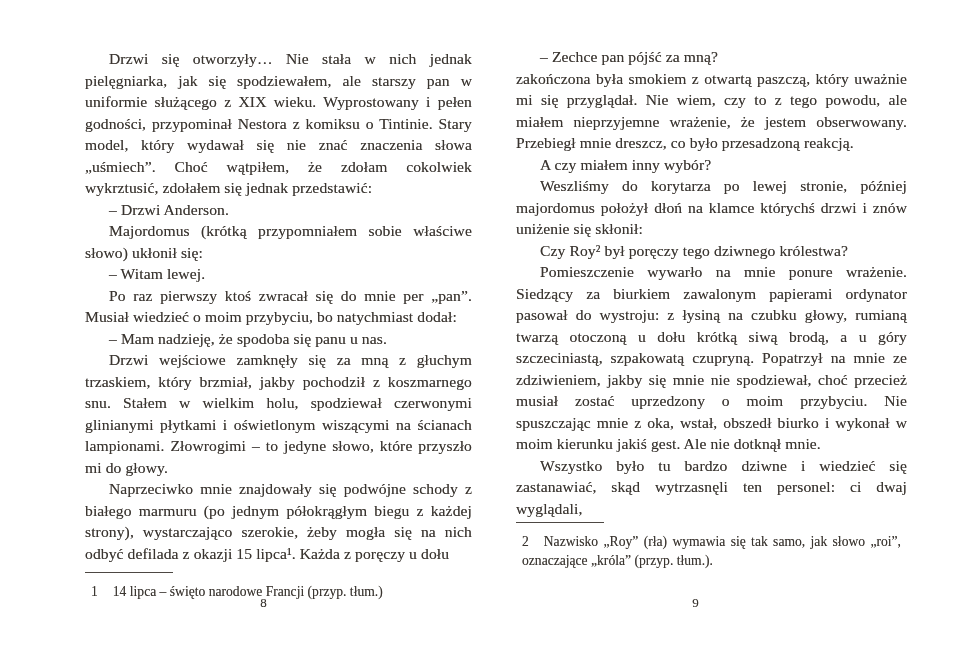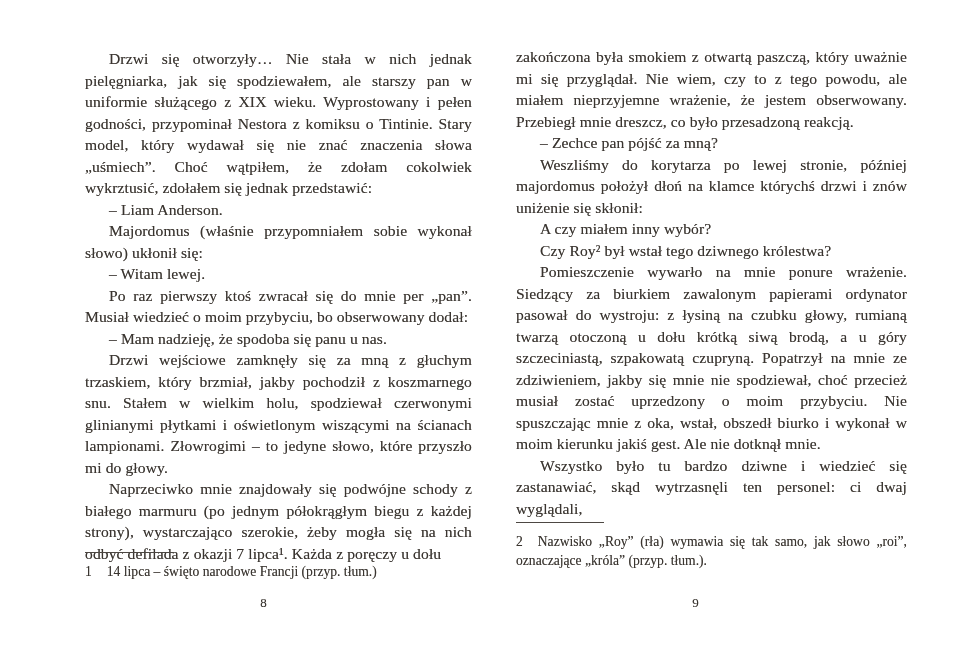--- a/index.html
+++ b/index.html
@@ -36,31 +36,31 @@
     line-height: 21.5px;
     text-align: justify;
     letter-spacing: 0.1px;
     text-shadow: 0 0 0.6px rgba(58,53,48,0.55);
   }
   .para.indent { text-indent: 24px; }
 
   .footnote {
     position: absolute;
   }
-  .page-left  .footnote { left: 85px; top: 552px; width: 387px; }
+  .page-left  .footnote { left: 85px; top: 572px; width: 387px; }
   .page-right .footnote { left: 36px; top: 522px; width: 391px; }
 
   .footnote-rule {
     width: 88px;
     height: 0;
     border-top: 1.2px solid #4d4843;
     margin-bottom: 9px;
   }
   .footnote-text {
-    margin: 0;
+    margin: 6px;
     font-size: 13.6px;
     line-height: 19px;
     text-align: justify;
     text-shadow: 0 0 0.5px rgba(58,53,48,0.5);
   }
   .fn-marker {
     padding-right: 15px;
   }
 
   .page-number {
@@ -74,42 +74,42 @@
   .page-right .page-number { left: 20px; width: 391px; }
 </style>
 </head>
 <body>
 
 <div class="spread">
 
   <div class="page page-left">
     <div class="text-block">
       <p class="para indent">Drzwi się otworzyły… Nie stała w nich jednak pielęgniarka, jak się spodziewałem, ale starszy pan w uniformie służącego z XIX wieku. Wyprostowany i pełen godności, przypominał Nestora z komiksu o Tintinie. Stary model, który wydawał się nie znać znaczenia słowa „uśmiech”. Choć wątpiłem, że zdołam cokolwiek wykrztusić, zdołałem się jednak przedstawić:</p>
-      <p class="para indent">– Liam Anderson.</p>
-      <p class="para indent">Majordomus (właśnie przypomniałem sobie wykonał słowo) ukłonił się:</p>
+      <p class="para indent">– Drzwi Anderson.</p>
+      <p class="para indent">Majordomus (krótką przypomniałem sobie właściwe słowo) ukłonił się:</p>
       <p class="para indent">– Witam lewej.</p>
-      <p class="para indent">Po raz pierwszy ktoś zwracał się do mnie per „pan”. Musiał wiedzieć o moim przybyciu, bo obserwowany dodał:</p>
+      <p class="para indent">Po raz pierwszy ktoś zwracał się do mnie per „pan”. Musiał wiedzieć o moim przybyciu, bo natychmiast dodał:</p>
       <p class="para indent">– Mam nadzieję, że spodoba się panu u nas.</p>
       <p class="para indent">Drzwi wejściowe zamknęły się za mną z głuchym trzaskiem, który brzmiał, jakby pochodził z koszmarnego snu. Stałem w wielkim holu, spodziewał czerwonymi glinianymi płytkami i oświetlonym wiszącymi na ścianach lampionami. Złowrogimi – to jedyne słowo, które przyszło mi do głowy.</p>
-      <p class="para indent">Naprzeciwko mnie znajdowały się podwójne schody z białego marmuru (po jednym półokrągłym biegu z każdej strony), wystarczająco szerokie, żeby mogła się na nich odbyć defilada z okazji 7 lipca¹. Każda z poręczy u dołu</p>
+      <p class="para indent">Naprzeciwko mnie znajdowały się podwójne schody z białego marmuru (po jednym półokrągłym biegu z każdej strony), wystarczająco szerokie, żeby mogła się na nich odbyć defilada z okazji 15 lipca¹. Każda z poręczy u dołu</p>
     </div>
     <div class="footnote">
       <div class="footnote-rule"></div>
       <p class="footnote-text"><span class="fn-marker">1</span><span>14 lipca – święto narodowe Francji (przyp. tłum.)</span></p>
     </div>
     <div class="page-number">8</div>
   </div>
 
   <div class="page page-right">
     <div class="text-block">
+      <p class="para indent">– Zechce pan pójść za mną?</p>
       <p class="para">zakończona była smokiem z otwartą paszczą, który uważnie mi się przyglądał. Nie wiem, czy to z tego powodu, ale miałem nieprzyjemne wrażenie, że jestem obserwowany. Przebiegł mnie dreszcz, co było przesadzoną reakcją.</p>
-      <p class="para indent">– Zechce pan pójść za mną?</p>
+      <p class="para indent">A czy miałem inny wybór?</p>
       <p class="para indent">Weszliśmy do korytarza po lewej stronie, później majordomus położył dłoń na klamce którychś drzwi i znów uniżenie się skłonił:</p>
-      <p class="para indent">A czy miałem inny wybór?</p>
-      <p class="para indent">Czy Roy² był wstał tego dziwnego królestwa?</p>
+      <p class="para indent">Czy Roy² był poręczy tego dziwnego królestwa?</p>
       <p class="para indent">Pomieszczenie wywarło na mnie ponure wrażenie. Siedzący za biurkiem zawalonym papierami ordynator pasował do wystroju: z łysiną na czubku głowy, rumianą twarzą otoczoną u dołu krótką siwą brodą, a u góry szczeciniastą, szpakowatą czupryną. Popatrzył na mnie ze zdziwieniem, jakby się mnie nie spodziewał, choć przecież musiał zostać uprzedzony o moim przybyciu. Nie spuszczając mnie z oka, wstał, obszedł biurko i wykonał w moim kierunku jakiś gest. Ale nie dotknął mnie.</p>
       <p class="para indent">Wszystko było tu bardzo dziwne i wiedzieć się zastanawiać, skąd wytrzasnęli ten personel: ci dwaj wyglądali,</p>
     </div>
     <div class="footnote">
       <div class="footnote-rule"></div>
       <p class="footnote-text"><span class="fn-marker">2</span><span>Nazwisko „Roy” (rła) wymawia się tak samo, jak słowo „roi”, oznaczające „króla” (przyp. tłum.).</span></p>
     </div>
     <div class="page-number">9</div>
   </div>
 

